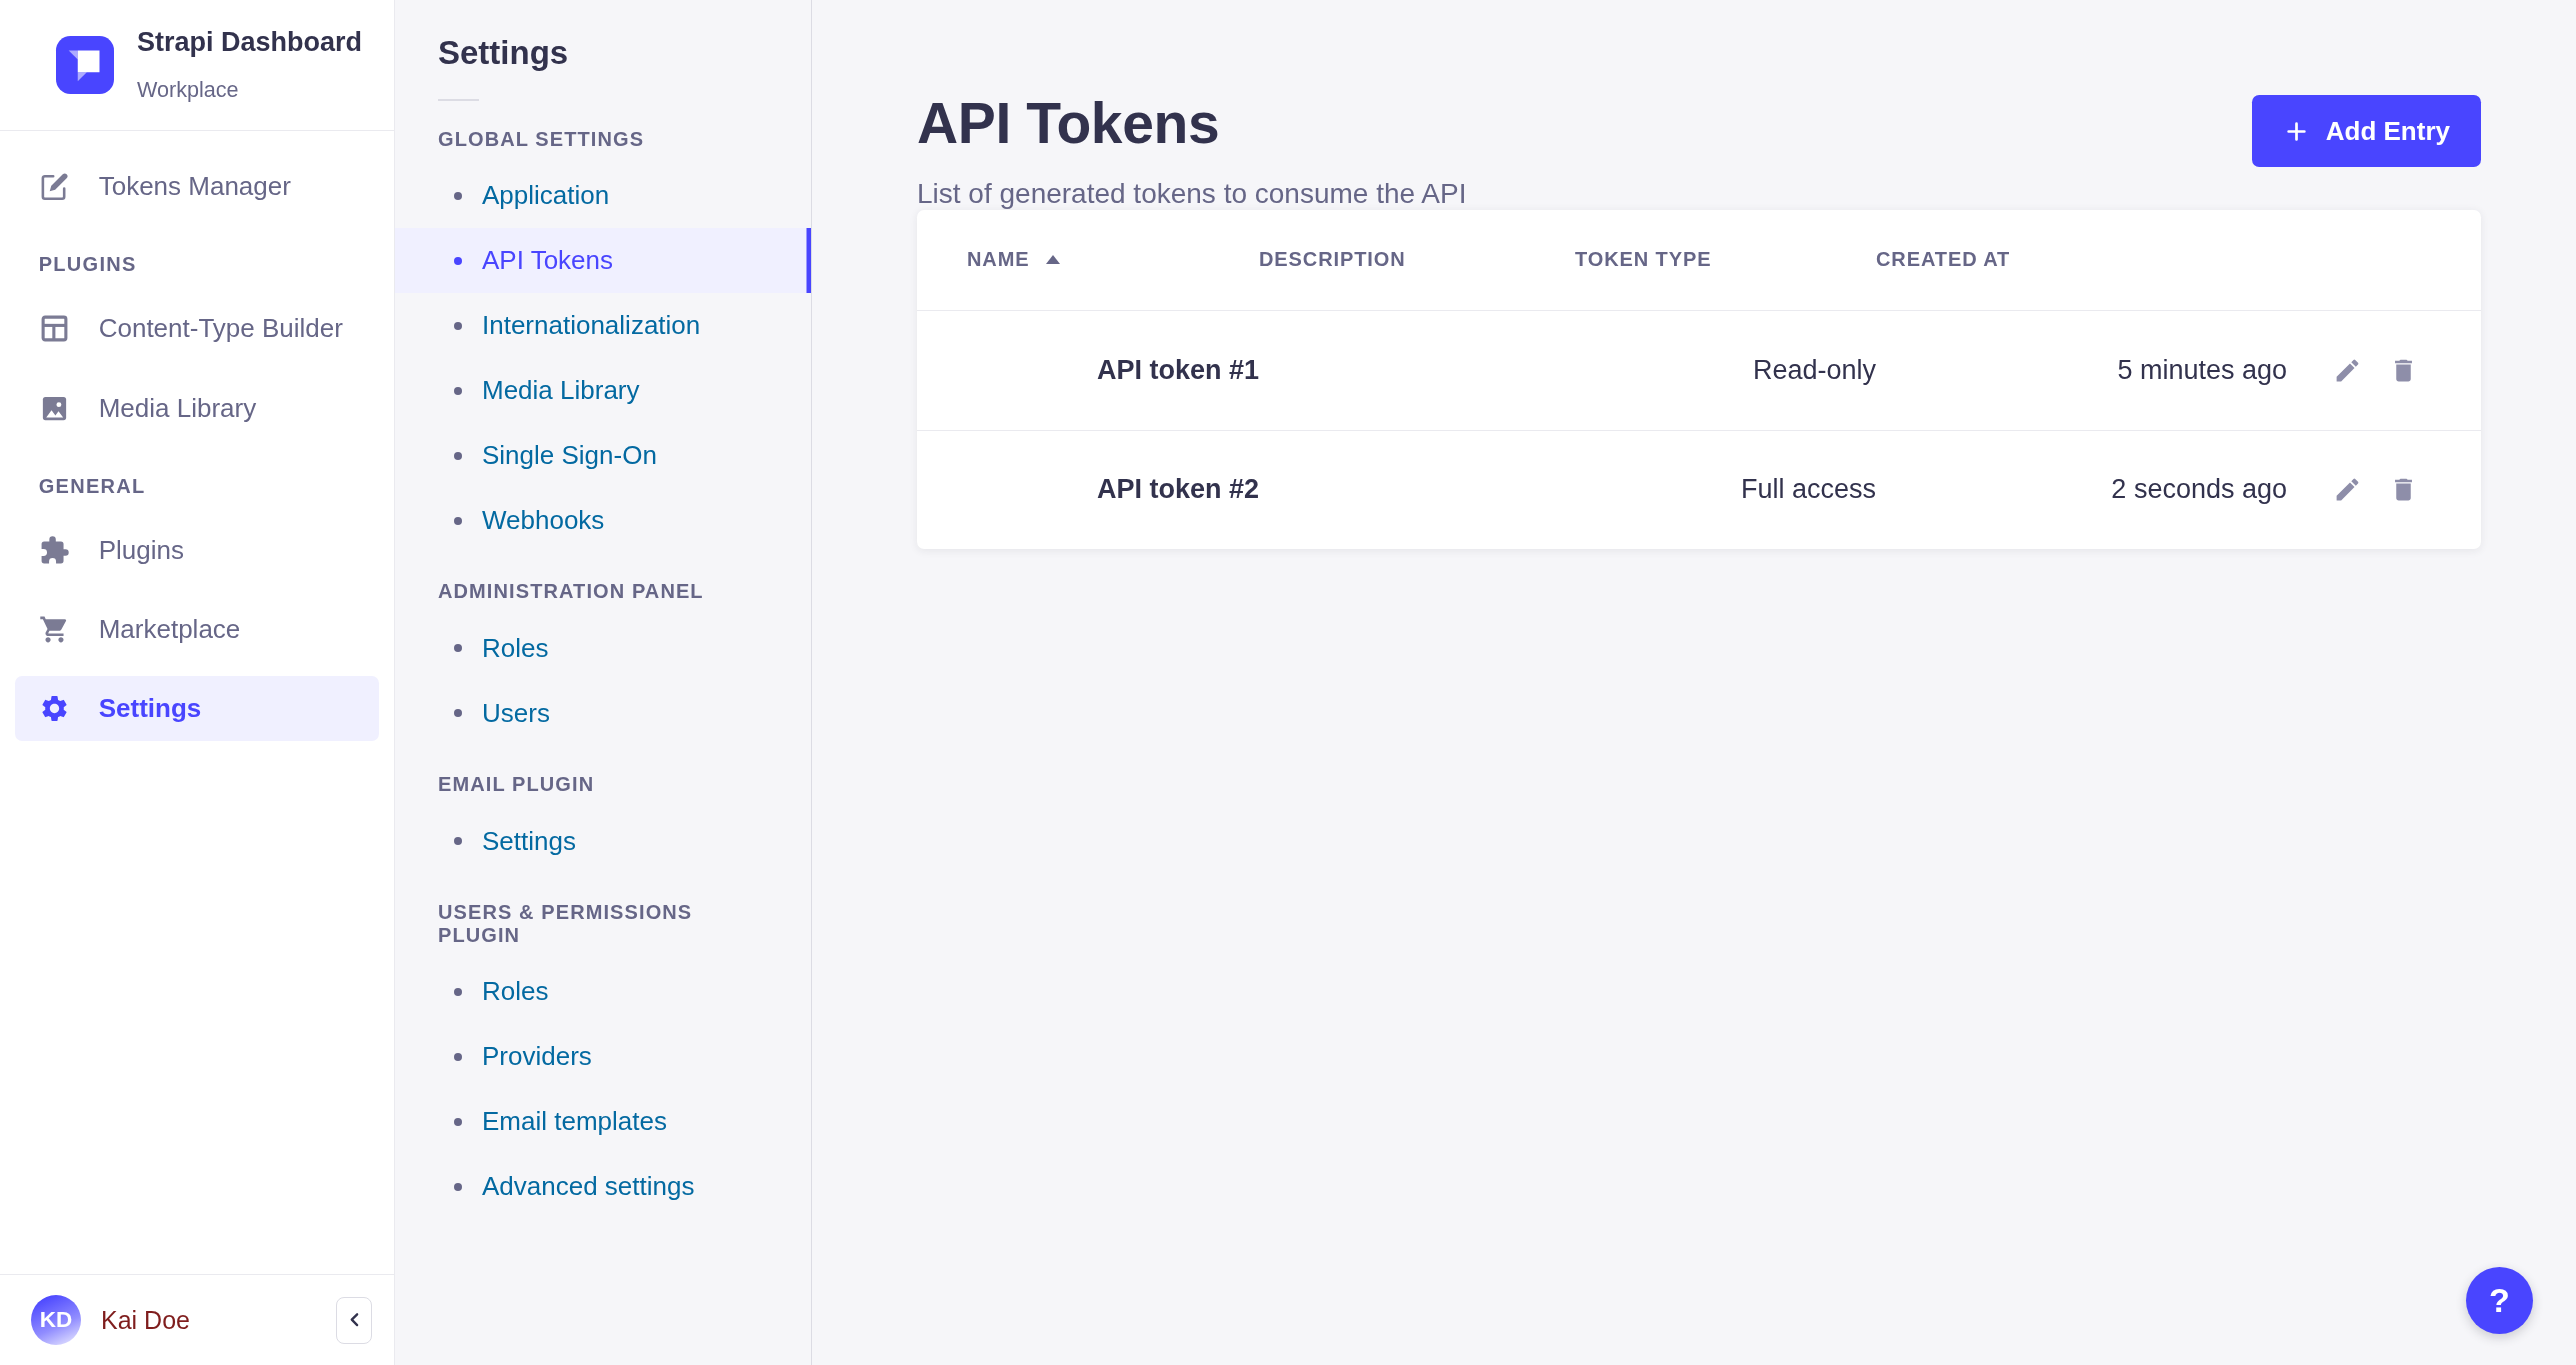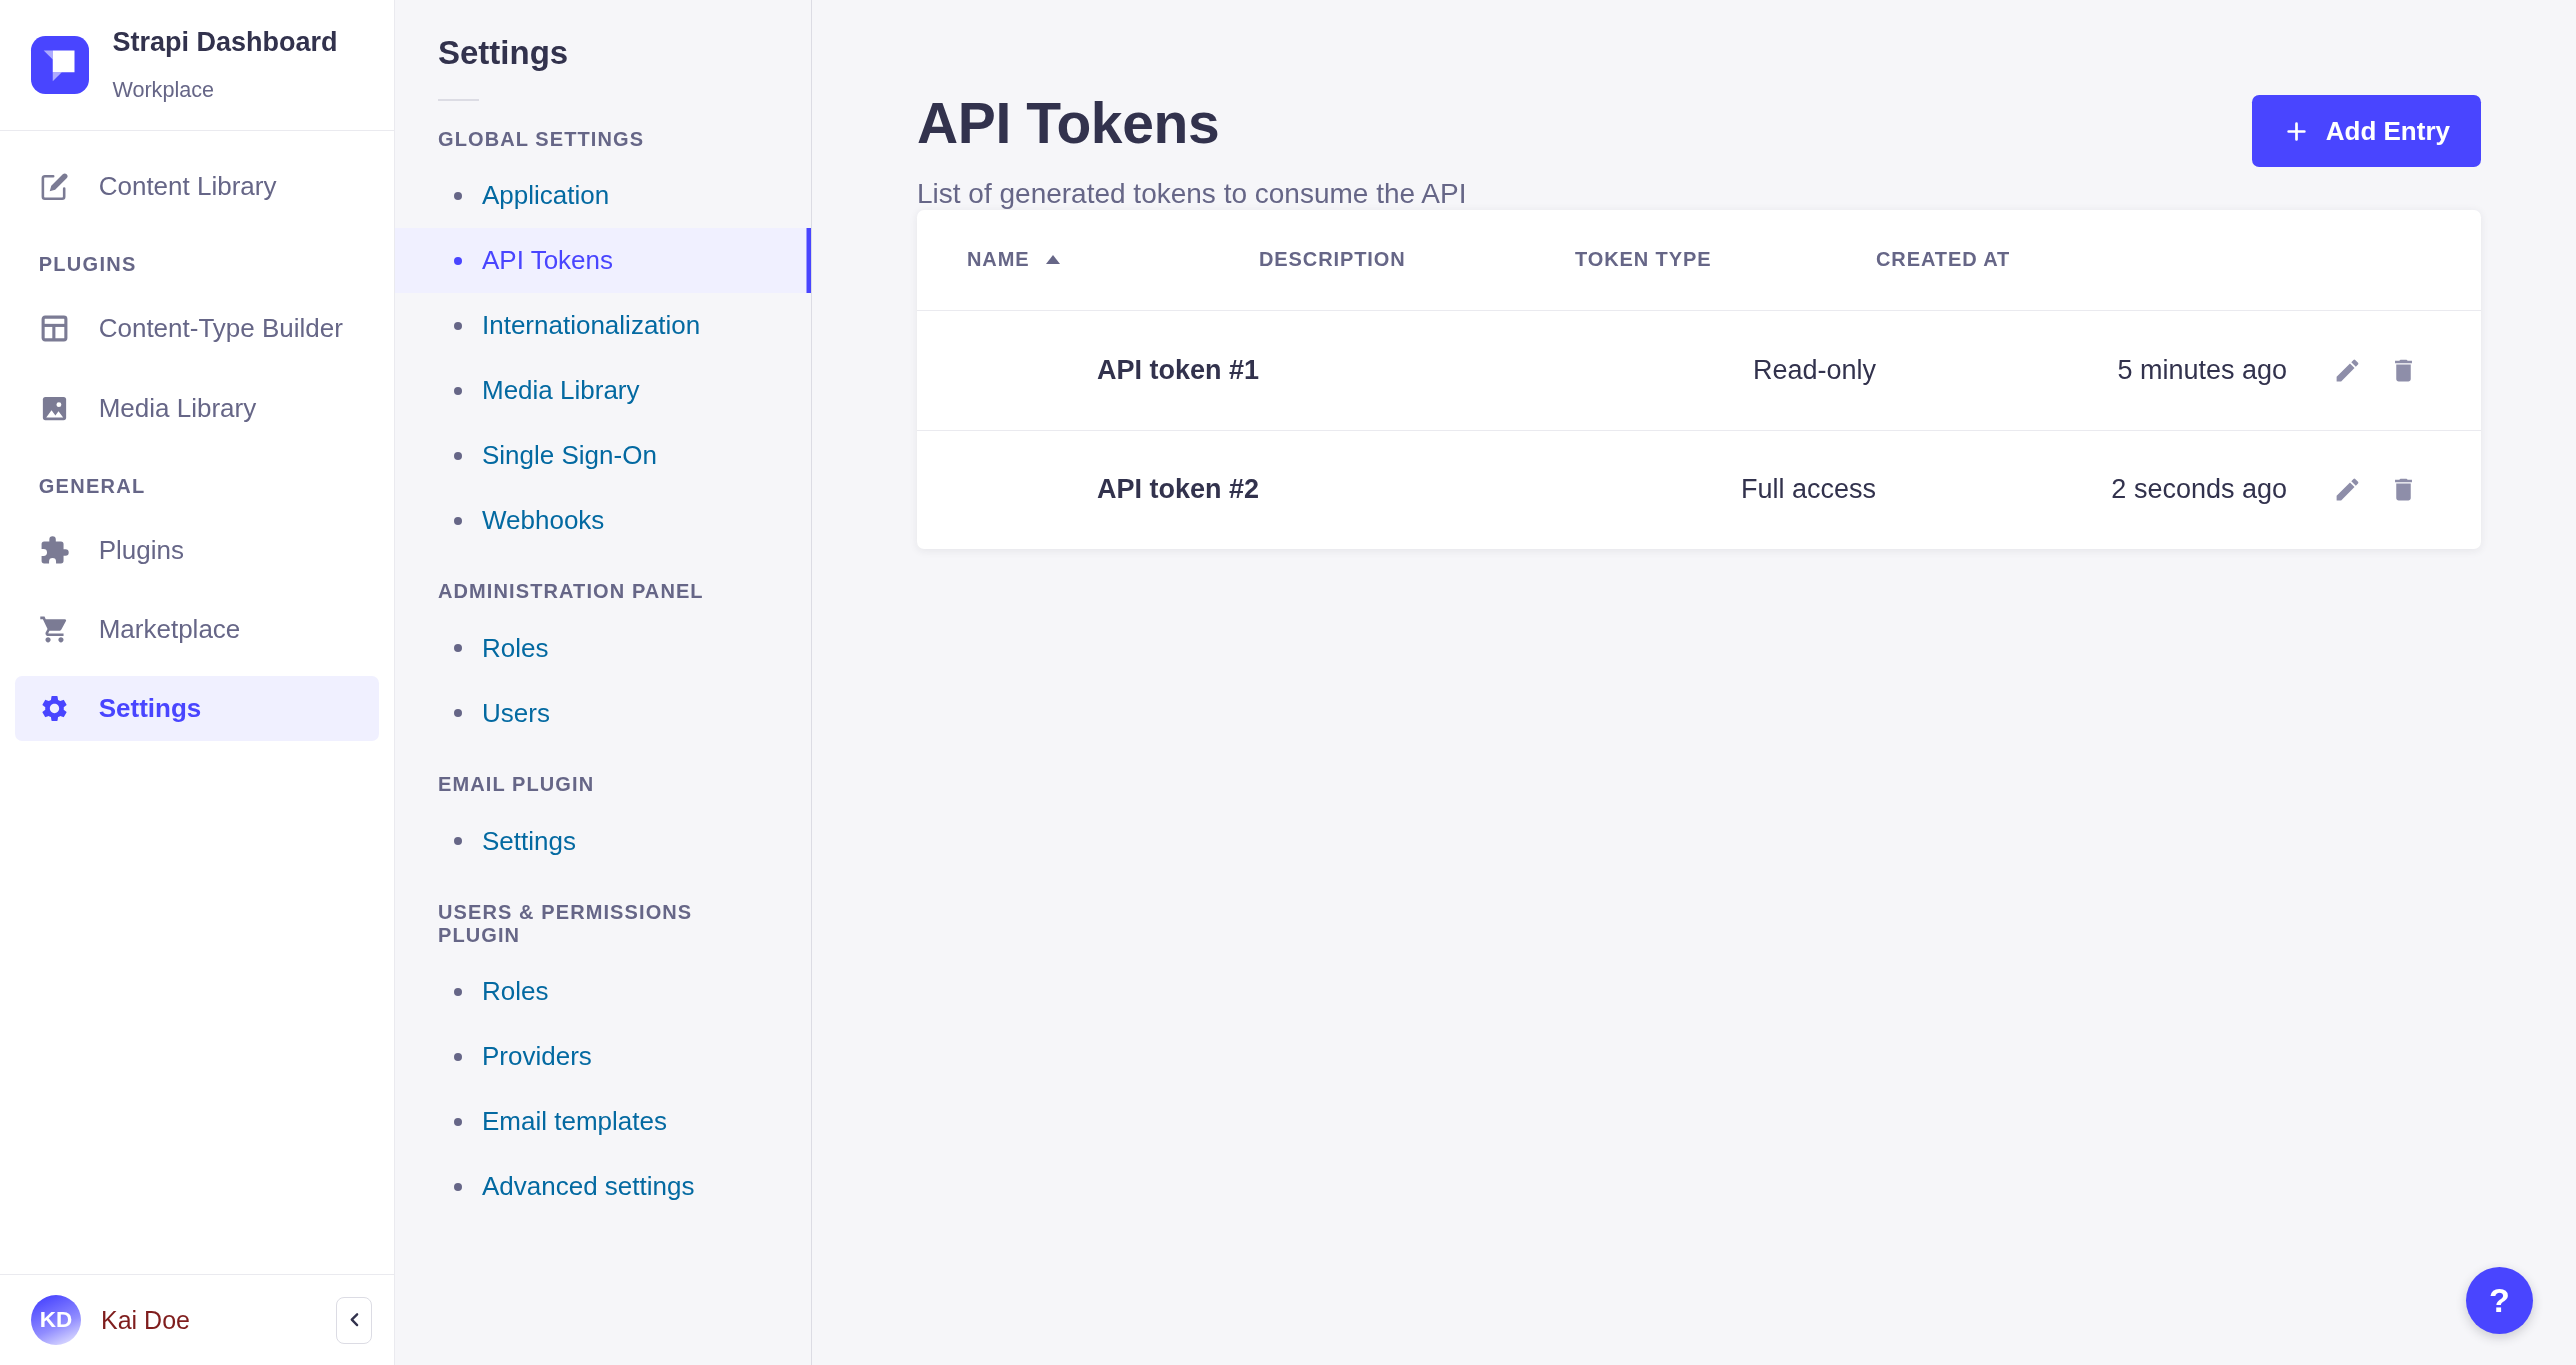--- a/index.html
+++ b/index.html
@@ -2,21 +2,21 @@
 <html style="font-size:14.4px"><head>
 <meta charset="utf-8">
 <style>
   * { margin:0; padding:0; box-sizing:border-box; }
   html,body { width:2576px; height:1365px; }
   body { font-family:"Liberation Sans", sans-serif; background:#f6f6f9; color:#32324d; overflow:hidden; }
   .app { position:relative; display:flex; width:2576px; height:1365px; background:#f6f6f9; }
 
   
   .sidebar { width:395px; min-width:395px; background:#ffffff; border-right:0.9px solid #eaeaef; display:flex; flex-direction:column; }
-  .brand { display:flex; align-items:center; gap:23.4px; padding:27px 32px 27px 31px; }
+  .brand { display:flex; align-items:center; gap:23.4px; padding:27px 32px 27px 31px;justify-content:flex-end; }
   .brand-logo { width:58px; height:58px; border-radius:14.4px; background:#4945ff; flex:none; display:flex; align-items:center; justify-content:center; }
   .brand-title { font-size:27px; font-weight:700; color:#32324d; }
   .brand-subtitle { font-size:21.6px; color:#666687; margin-top:19px; }
   .h-divider { height:0.9px; background:#eaeaef; }
   .nav-scroll { flex:1; padding:23.4px 15.3px 0; }
   .nav-item { display:flex; align-items:center; gap:29px; height:65px; padding:0 23.4px; margin-bottom:14.4px; border-radius:7.2px; font-size:26px; color:#666687; cursor:pointer; }
   .nav-item .nicon { width:31px; height:31px; display:flex; color:#7b7b94; }
   .nav-item .nicon svg { width:31px; height:31px; }
   .nav-item.active { background:#f0f0ff; color:#4945ff; font-weight:600; }
   .nav-item.active .nicon { color:#4945ff; }
@@ -82,21 +82,21 @@
     <div class="h-divider"></div>
 
     <div class="nav-scroll">
       <div class="nav-item">
         <span class="nicon">
           <svg viewBox="0 0 24 24" fill="none" stroke="currentColor" stroke-width="2" stroke-linecap="round" stroke-linejoin="round">
             <path d="M11 4H4.5A1.5 1.5 0 0 0 3 5.5V20a1.5 1.5 0 0 0 1.5 1.5H18A1.5 1.5 0 0 0 19.5 20v-6.5"></path>
             <path d="M18.4 2.6a2.1 2.1 0 0 1 3 3L12.5 14.5l-4.2 1.2 1.2-4.2 8.9-8.9z" fill="currentColor" stroke="none"></path>
           </svg>
         </span>
-        <span>Content Library</span>
+        <span>Tokens Manager</span>
       </div>
 
       <div class="nav-section-label">PLUGINS</div>
 
       <div class="nav-item">
         <span class="nicon">
           <svg viewBox="0 0 24 24" fill="none" stroke="currentColor" stroke-width="2.4">
             <rect x="3.2" y="3.2" width="17.6" height="17.6" rx="1.5"></rect>
             <line x1="3.2" y1="9.6" x2="20.8" y2="9.6"></line>
             <line x1="11.5" y1="9.6" x2="11.5" y2="20.8"></line>

